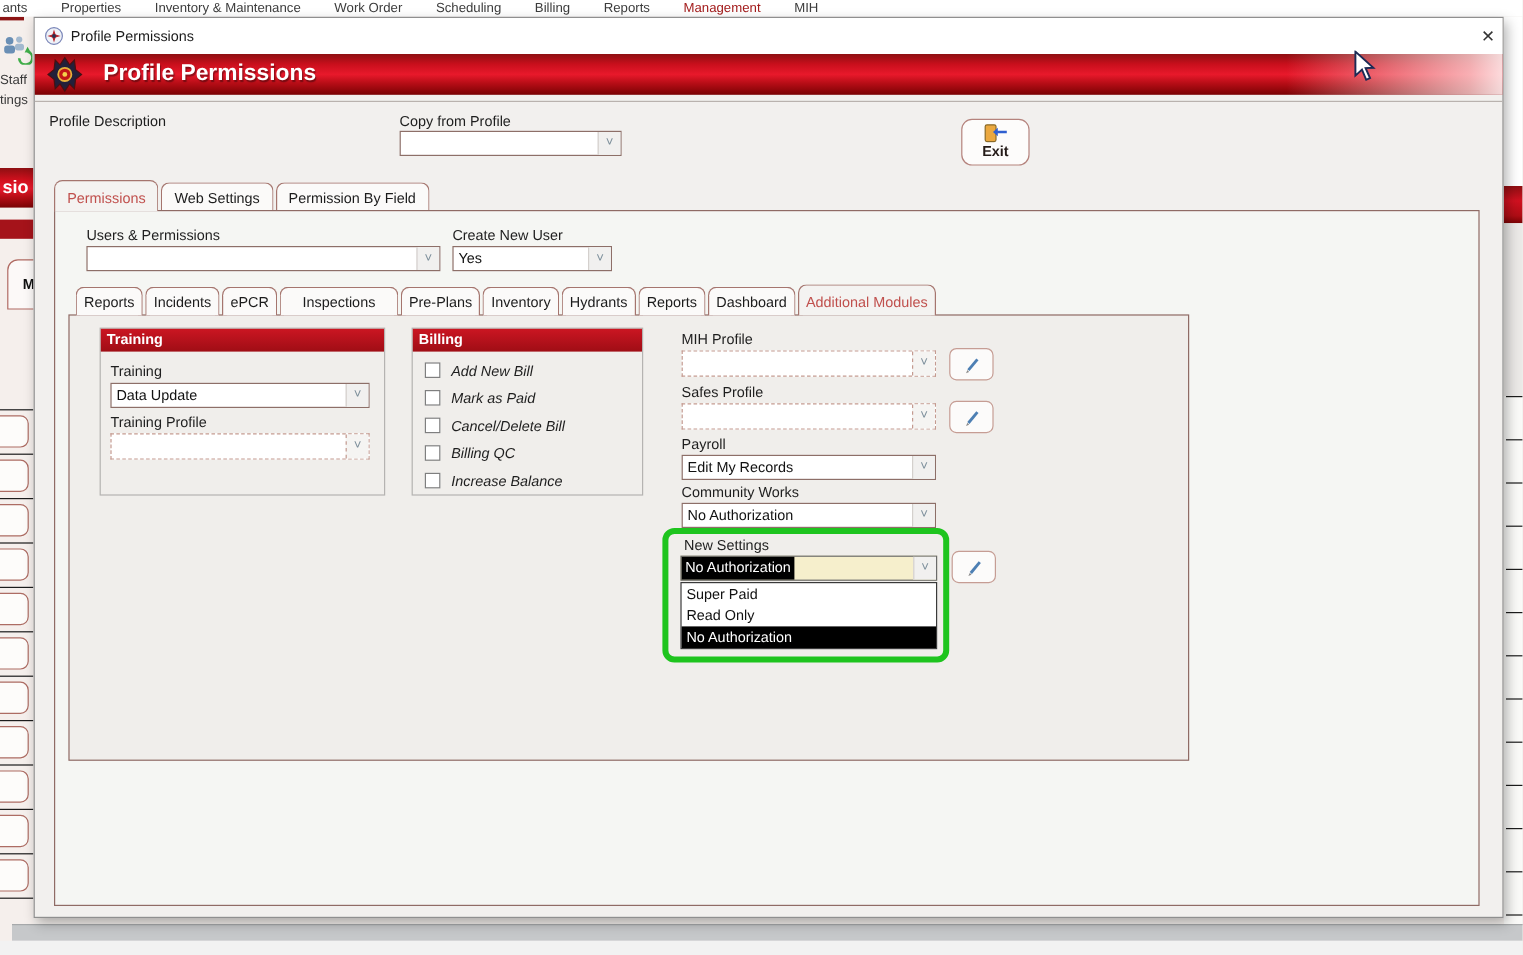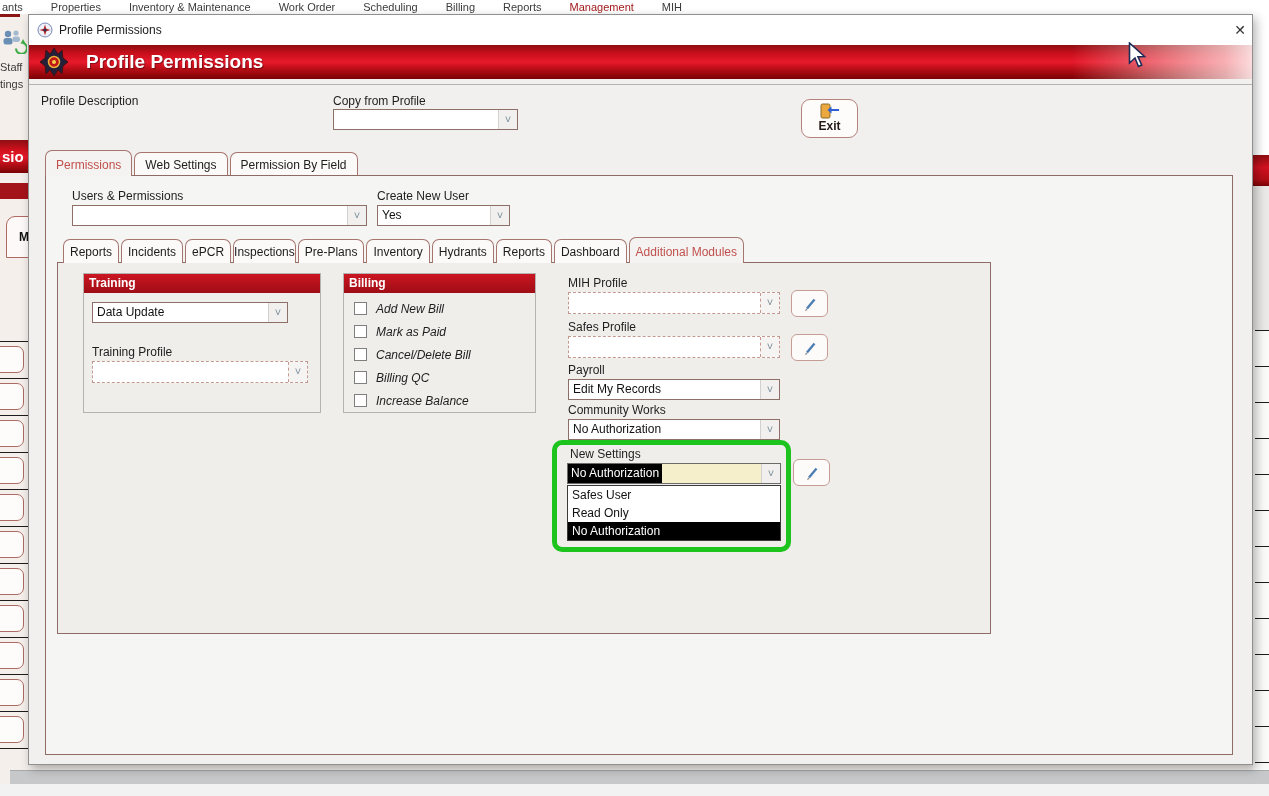--- a/index.html
+++ b/index.html
@@ -228,35 +228,35 @@
       <div class="lbl" style="left:331px;top:13px">Create New User</div>
       <div class="combo" style="left:331px;top:29px;width:133px">
         <span class="val">Yes</span>
         <span class="arrow">˅</span>
       </div>
 
       <div class="tabs" style="left:17px;top:58px;height:29px;z-index:2" id="modtabs">
           <div class="tab" style="padding: 5px 6px 4px;">Reports</div>
           <div class="tab" style="padding: 5px 6px 4px;">Incidents</div>
           <div class="tab" style="padding: 5px 6px 4px;">ePCR</div>
-          <div class="tab" style="padding: 5px 0 4px;">Inspections</div>
+          <div class="tab" style="padding: 5px 18px 4px;">Inspections</div>
           <div class="tab" style="padding: 5px 6px 4px;">Pre-Plans</div>
           <div class="tab" style="padding: 5px 6px 4px;">Inventory</div>
           <div class="tab" style="padding: 5px 6px 4px;">Hydrants</div>
           <div class="tab" style="padding: 5px 6px 4px;">Reports</div>
           <div class="tab" style="padding: 5px 6px 4px;">Dashboard</div>
           <div class="tab active" style="padding: 7px 6px 4px;">Additional Modules</div>
         </div>
 
       <div class="fields-panel">
 
         <div class="groupbox" style="left:25px;top:10px;width:238px;height:140px">
           <div class="grouphdr">Training</div>
           <div class="lbl" style="left:8px;top:28px">Training</div>
-          <div class="combo" style="left:8px;top:28px;width:196px">
+          <div class="combo" style="left:8px;top:45px;width:216px">
             <span class="val">Data Update</span>
             <span class="arrow">˅</span>
           </div>
           <div class="lbl" style="left:8px;top:71px">Training Profile</div>
           <div class="combo dashed" style="left:8px;top:87px;width:216px">
             <span class="val"></span>
             <span class="arrow">˅</span>
           </div>
         </div>
 
@@ -322,21 +322,21 @@
           <span class="arrow">˅</span>
         </div>
 
         <div class="green-box"></div>
         <div class="lbl" style="left:512px;top:184px">New Settings</div>
         <div class="ns-combo">
           <span class="sel">No Authorization</span>
           <span class="arrow">˅</span>
         </div>
         <div class="ns-list" id="nslist">
-            <div class="opt">Safes User</div>
+            <div class="opt">Super Paid</div>
             <div class="opt">Read Only</div>
             <div class="opt sel">No Authorization</div>
           </div>
         <div class="penbtn" style="left:735px;top:196px">
           <svg width="16" height="16" viewBox="0 0 16 16">
             <line x1="5" y1="12.5" x2="12.5" y2="3.5" stroke="#4d7fb3" stroke-width="2.4"></line>
             <path d="M3 15 L5.6 14 L4.2 12.3 Z" fill="#8a8a8a"></path>
           </svg>
         </div>
 

